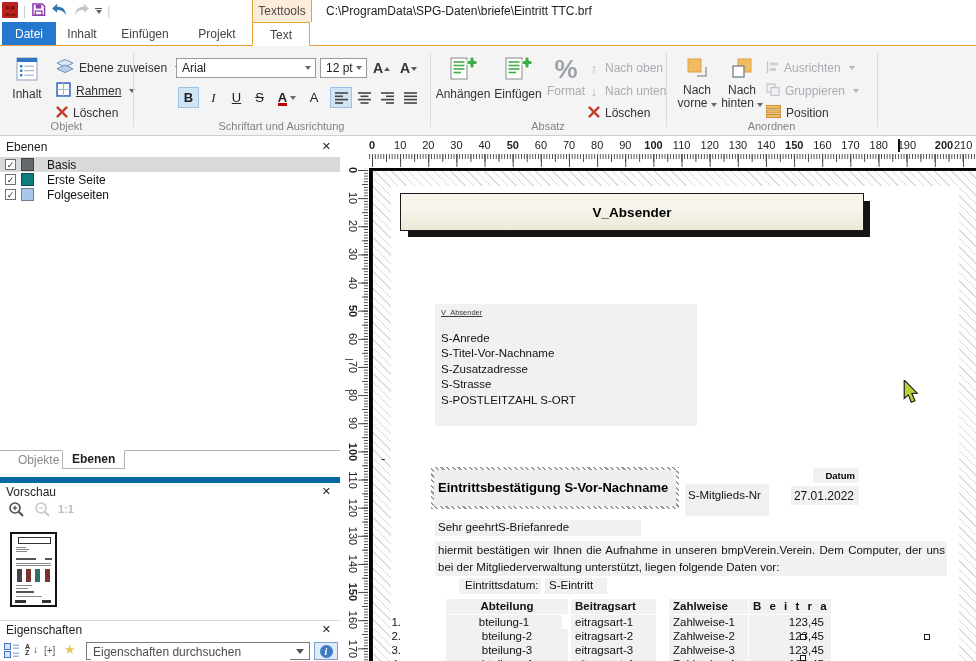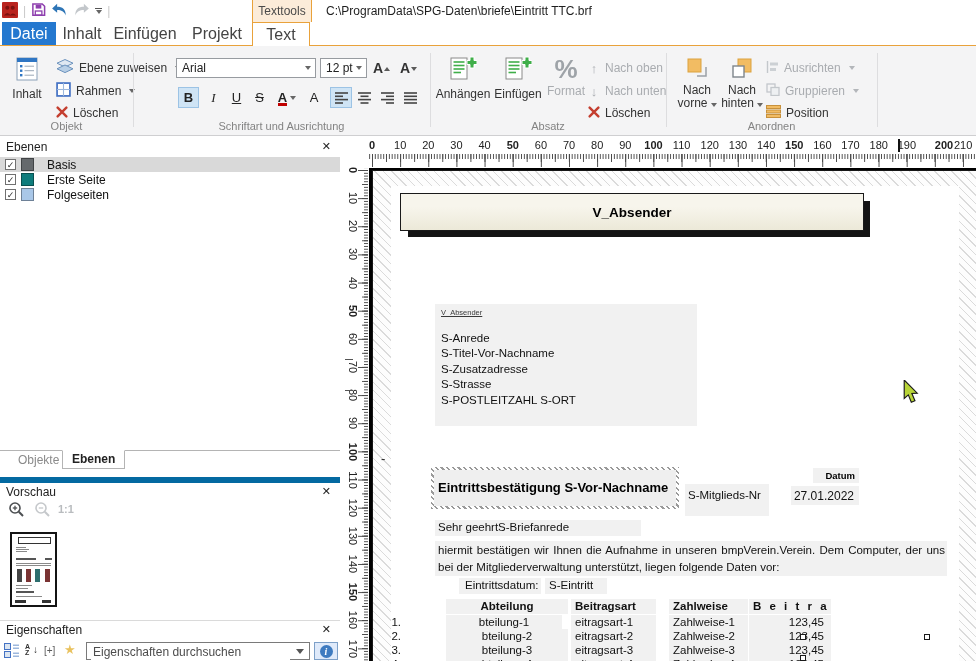--- a/index.html
+++ b/index.html
@@ -21,21 +21,21 @@
             border-right:3.5px solid transparent;border-top:4px solid #666;margin-left:3px;}
   .tri-down.lt{border-top-color:#b3b6ba;}
   .tri-up-sm{display:inline-block;width:0;height:0;border-left:3px solid transparent;
              border-right:3px solid transparent;border-bottom:4px solid #5a5a5a;vertical-align:top;margin-top:2px;}
   .tri-dn-sm{display:inline-block;width:0;height:0;border-left:3px solid transparent;
              border-right:3px solid transparent;border-top:4px solid #5a5a5a;vertical-align:top;margin-top:2px;}
 
   
   #tabrow{left:0;top:22px;width:976px;height:23px;background:#fff;}
   .tab{position:absolute;top:0;height:23px;display:flex;align-items:center;justify-content:center;
-       font-size:16px;color:#444;cursor:default;}
+       font-size:12px;color:#444;cursor:default;}
   #tab-datei{left:2px;width:54px;background:#2478cf;color:#fff;}
   #tab-start{left:60px;width:44px;}
   #tab-einf{left:108px;width:74px;}
   #tab-proj{left:186px;width:62px;}
   #tab-text{left:252px;width:58px;height:24px;background:#fff;border:1px solid #e9a23b;
             border-bottom:none;box-sizing:border-box;z-index:3;}
 
   
   #ribbon{left:0;top:45px;width:976px;height:91px;background:#f4f4f5;box-sizing:border-box;
           border-top:1px solid #e9a23b;border-bottom:1px solid #cfcfd1;}
@@ -238,21 +238,21 @@
       <span class="blabel">Inhalt</span>
     </div>
     <div class="rsbtn" style="left:56px;top:12px;">
       <span><svg width="18" height="15" viewBox="0 0 18 15">
             <polygon points="9,0.5 17,4.2 9,8 1,4.2" fill="#dfe8f2" stroke="#6b92bd"></polygon>
             <polygon points="9,6 17,9.8 9,13.6 1,9.8" fill="#b8cfe6" stroke="#6b92bd"></polygon>
           </svg></span>
       <span>Ebene zuweisen</span>
       <span class="tri-down"></span>
     </div>
-    <div class="rsbtn" style="left:56px;top:35px;">
+    <div class="rsbtn" style="left:56px;top:35px;text-decoration:underline;">
       <span><svg width="15" height="15" viewBox="0 0 14 14">
             <rect x="1" y="1" width="12" height="12" fill="#fff" stroke="#4472c4" stroke-width="1.6"></rect>
             <line x1="7" y1="1" x2="7" y2="13" stroke="#9db8dd"></line>
             <line x1="1" y1="7" x2="13" y2="7" stroke="#9db8dd"></line>
           </svg></span>
       <span>Rahmen</span>
       <span class="tri-down"></span>
     </div>
     <div class="rsbtn" style="left:56px;top:57px;">
       <span><svg width="12" height="12" viewBox="0 0 11 11">

